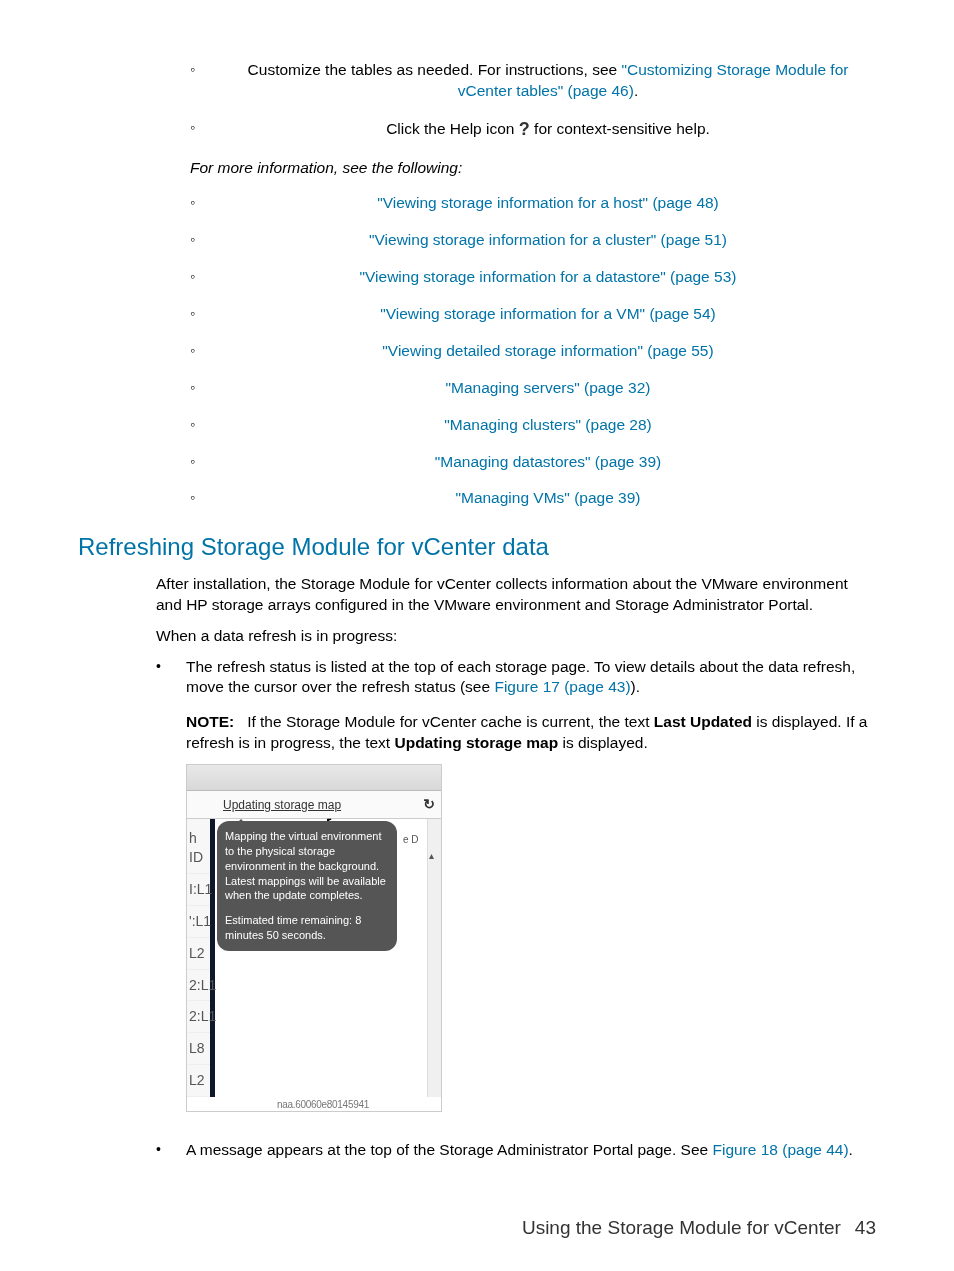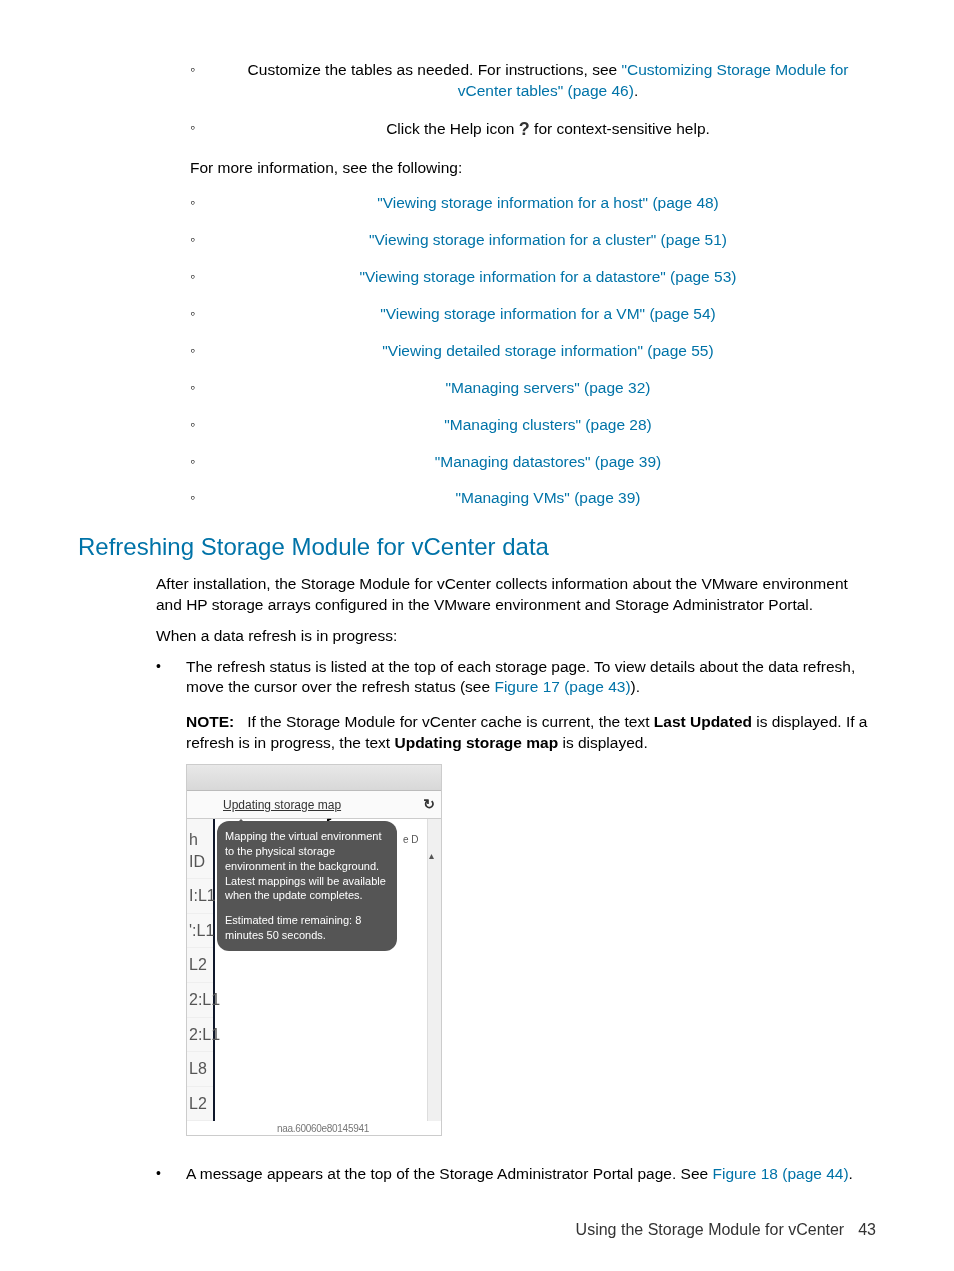--- a/index.html
+++ b/index.html
@@ -28,21 +28,21 @@
   }
   ul.disc { list-style: none; padding: 0; margin: 0; }
   ul.disc > li { position: relative; padding-left: 30px; margin-bottom: 14px; }
   ul.disc > li::before {
     content: "•";
     position: absolute;
     left: 0;
     top: 0;
     font-size: 14px;
   }
-  .intro-line { margin: 4px 0 14px 0; }
+  .intro-line { margin: 4px 0 14px 0; font-style: italic; }
   h2.section {
     font-family: Arial, sans-serif;
     font-weight: 400;
     color: #0073a8;
     font-size: 24px;
     margin: 22px 0 10px 0;
   }
   .para { margin-bottom: 10px; }
   .figcap {
     color: #0073a8;
@@ -72,22 +72,22 @@
     margin-bottom: 28px;
   }
   .topshade { height: 26px; background: linear-gradient(#e8e8e8, #d8d8d8); border-bottom: 1px solid #bbb; }
   .bar { display: flex; align-items: center; justify-content: space-between; padding: 4px 6px 4px 36px; border-bottom: 1px solid #ccc; background: #fafafa; }
   .bar .txt { text-decoration: underline; font-size: 12px; color: #333; }
   .refresh-ico { font-size: 14px; color: #333; font-weight: bold; }
   .mainarea { display: flex; }
   .leftcol {
     width: 28px;
     background: #f7f7f7;
-    border-right: 2px solid #0f172a;
-    font-size: 16px;
+    border-right: 5px solid #0f172a;
+    font-size: 14px;
     color: #555;
     padding-top: 4px;
   }
   .leftcol div { padding: 6px 2px; border-bottom: 1px solid #eee; }
   .rightcol { flex: 1; position: relative; }
   .tooltip {
     position: absolute;
     left: 2px; top: 2px;
     width: 180px;
     background: #555;
@@ -129,21 +129,21 @@
     bottom: 0; left: 90px;
     font-size: 10px;
     color: #777;
     letter-spacing: -0.3px;
   }
   .shotwrap { padding-bottom: 14px; position: relative; min-height: 232px; background:#fff; }
   .pagefoot {
     position: absolute;
     bottom: 30px;
     right: 78px;
-    font-size: 16px;
+    font-size: 19px;
     color: #333;
     text-align: right;
   }
   .pagefoot .num { margin-left: 14px; }
 </style>
 </head>
 <body>
 
 <div class="content-block">
   <ul class="circ">

